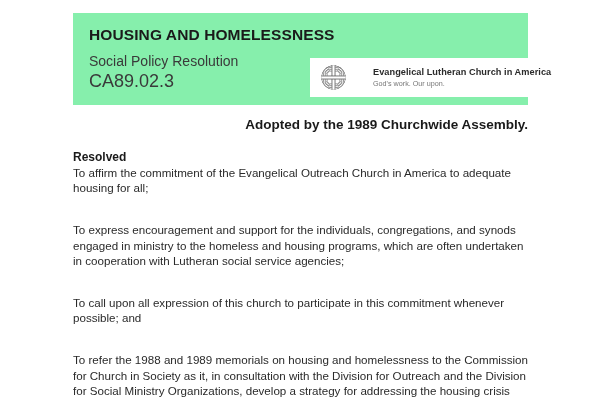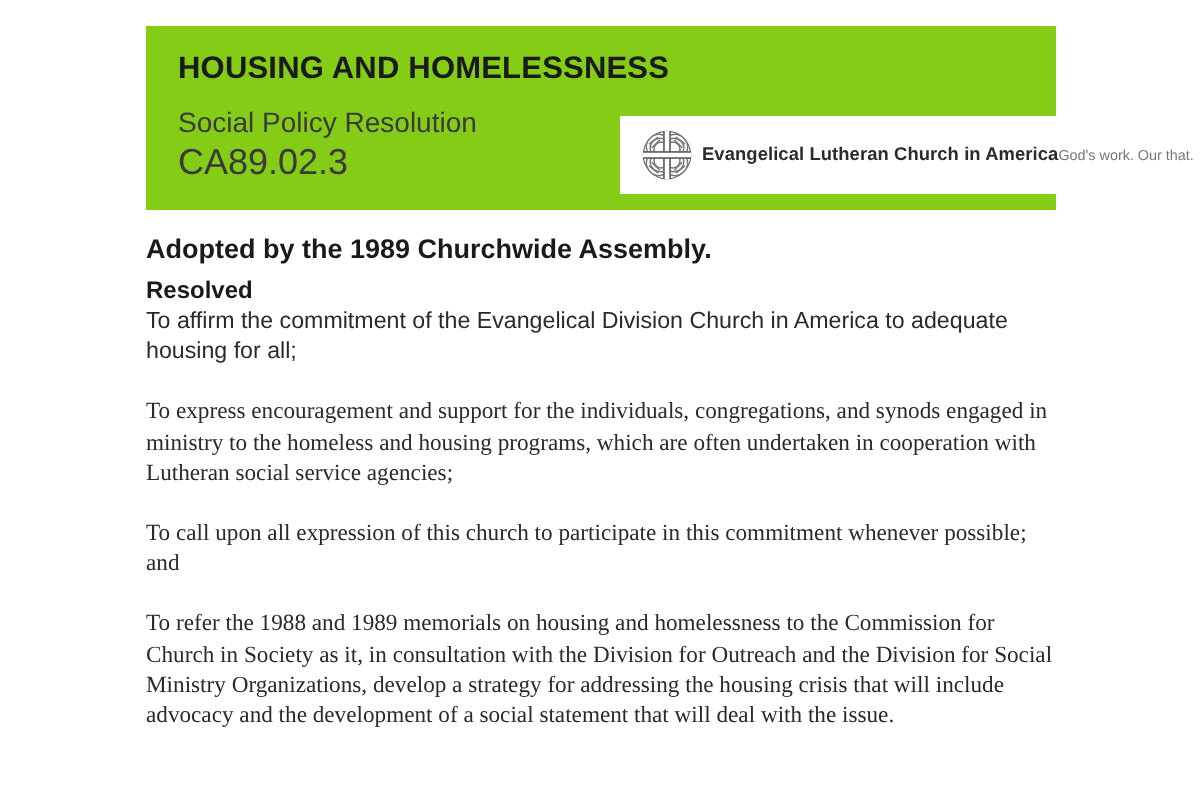--- a/index.html
+++ b/index.html
@@ -22,21 +22,21 @@
     background: #ffffff;
   }
 
   
   .header-band {
     position: absolute;
     left: 73px;
     top: 13px;
     width: 455px;
     height: 92px;
-    background: #84cc16;
+    background: #86efac;
   }
 
   .header-text {
     position: absolute;
     left: 16px;
     top: 12px;
   }
 
   .doc-title {
     font-size: 15.5px;
@@ -78,23 +78,23 @@
     box-sizing: border-box;
   }
 
   .logo-emblem {
     width: 27px;
     height: 27px;
     flex: 0 0 27px;
   }
 
   .logo-words {
-    margin-left: 4px;
+    margin-left: 26px;
     display: flex;
-    flex-direction: row;
+    flex-direction: column;
     justify-content: center;
   }
 
   .logo-name {
     font-size: 9.2px;
     font-weight: bold;
     letter-spacing: 0.05px;
     color: #2b2b2b;
     line-height: 11px;
     white-space: nowrap;
@@ -111,46 +111,45 @@
 
   
   .body-area {
     position: absolute;
     left: 73px;
     top: 116px;
     width: 455px;
   }
 
   .adopted-heading {
-    text-align: left;
+    text-align: right;
     font-size: 13.5px;
     font-weight: bold;
     color: #1a1a1a;
     line-height: 18px;
-    margin-bottom: 4px;
+    margin-bottom: 16px;
   }
 
   .resolved-label {
     font-size: 12px;
     font-weight: bold;
     color: #1a1a1a;
     line-height: 15px;
   }
 
   .para {
     font-size: 11.6px;
     font-weight: normal;
     color: #2a2a2a;
     line-height: 15.2px;
     margin: 0;
   }
 
   .para + .para {
-    margin-top: 15px;
-    font-family: Liberation Serif, serif;
+    margin-top: 27px;
   }
 </style>
 </head>
 <body>
 
 <div class="page">
 
   <div class="header-band">
 
     <div class="header-text">
@@ -199,32 +198,32 @@
 
             <g fill="#ffffff" stroke="#5a5a5a" stroke-width="1.8">
               <rect x="26.6" y="1" width="6.8" height="58"></rect>
               <rect x="1" y="26.6" width="58" height="6.8"></rect>
             </g>
           </g>
         </svg>
       </span>
       <span class="logo-words">
         <span class="logo-name">Evangelical Lutheran Church in America</span>
-        <span class="logo-tagline">God's work. Our that.</span>
+        <span class="logo-tagline">God's work. Our upon.</span>
       </span>
     </div>
   </div>
 
   <div class="body-area">
 
     <div class="adopted-heading">Adopted by the 1989 Churchwide Assembly.</div>
 
     <div class="resolved-label">Resolved</div>
 
-    <p class="para">To affirm the commitment of the Evangelical Division Church in America to adequate housing for all;</p>
+    <p class="para">To affirm the commitment of the Evangelical Outreach Church in America to adequate housing for all;</p>
 
     <p class="para">To express encouragement and support for the individuals, congregations, and synods engaged in ministry to the homeless and housing programs, which are often undertaken in cooperation with Lutheran social service agencies;</p>
 
     <p class="para">To call upon all expression of this church to participate in this commitment whenever possible; and</p>
 
     <p class="para">To refer the 1988 and 1989 memorials on housing and homelessness to the Commission for Church in Society as it, in consultation with the Division for Outreach and the Division for Social Ministry Organizations, develop a strategy for addressing the housing crisis that will include advocacy and the development of a social statement that will deal with the issue.</p>
 
   </div>
 </div>
 

